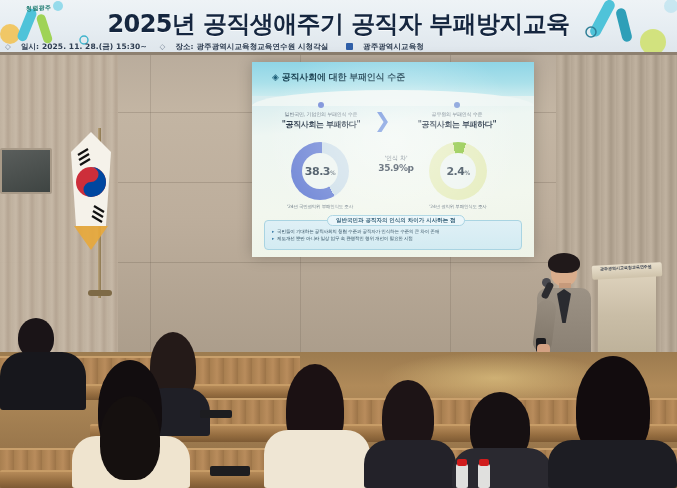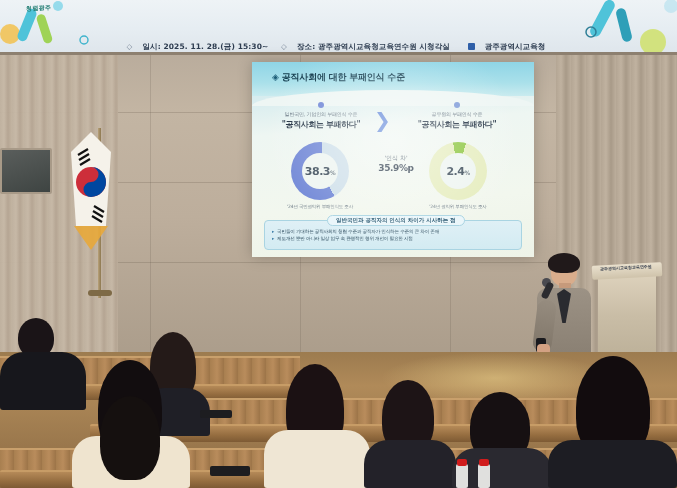--- a/index.html
+++ b/index.html
@@ -53,21 +53,21 @@
     font-size:8.5px; color:#3a4a5c; letter-spacing:.4px; font-weight:bold;
   }
   .banner-top-line .hl { color:#c8312b; }
   .banner-title {
     position:absolute; top:11px; left:0; width:100%; text-align:center;
     font-size:24px; line-height:26px; font-weight:bold; color:#15263f;
     letter-spacing:-.6px;
     text-shadow:0 1px 0 rgba(255,255,255,.7);
   }
   .banner-sub {
-    position:absolute; top:42px; left:0; width:100%; text-align:center;
+    position:absolute; top:42px; left:0; width:100%; text-align:left;
     font-size:7.5px; color:#2d3c50; letter-spacing:.1px; font-weight:bold;
   }
   .banner-sub span { margin:0 5px; }
   .banner-sub .dot { color:#7b8899; }
   .org-badge {
     display:inline-block; width:7px; height:7px; background:#2f5fa8;
     border-radius:1px; vertical-align:-1px; margin-right:2px;
   }
 
   
@@ -252,20 +252,21 @@
     <svg class="banner-deco-r" viewBox="0 0 120 66">
       <rect x="30" y="6" width="11" height="40" rx="5.5" fill="#4fc3d9" transform="rotate(28 35 26)"></rect>
       <rect x="52" y="16" width="10" height="34" rx="5" fill="#2f9fb8" transform="rotate(-14 57 33)"></rect>
       <circle cx="86" cy="50" r="13" fill="#cfe06a" opacity=".85"></circle>
       <circle cx="24" cy="40" r="5" fill="none" stroke="#2f7f97" stroke-width="1.5"></circle>
       <circle cx="104" cy="14" r="7" fill="#bfe3f0" opacity=".8"></circle>
     </svg>
     <div class="banner-logo">청렴광주</div>
 
 
+    <div class="banner-title">2025년 공직생애주기 공직자 부패방지교육</div>
 
     <div class="banner-sub">
       <span class="dot">◇</span><span>일시: 2025. 11. 28.(금) 15:30~</span>
       <span class="dot">◇</span><span>장소: 광주광역시교육청교육연수원 시청각실</span>
       <span><span class="org-badge"></span><span>광주광역시교육청</span></span>
     </div>
   </div>
 
   <div>
     <div style="position:absolute;left:98px;top:128px;width:3px;height:170px;background:linear-gradient(90deg,#b9a27a,#8d7850);"></div>

